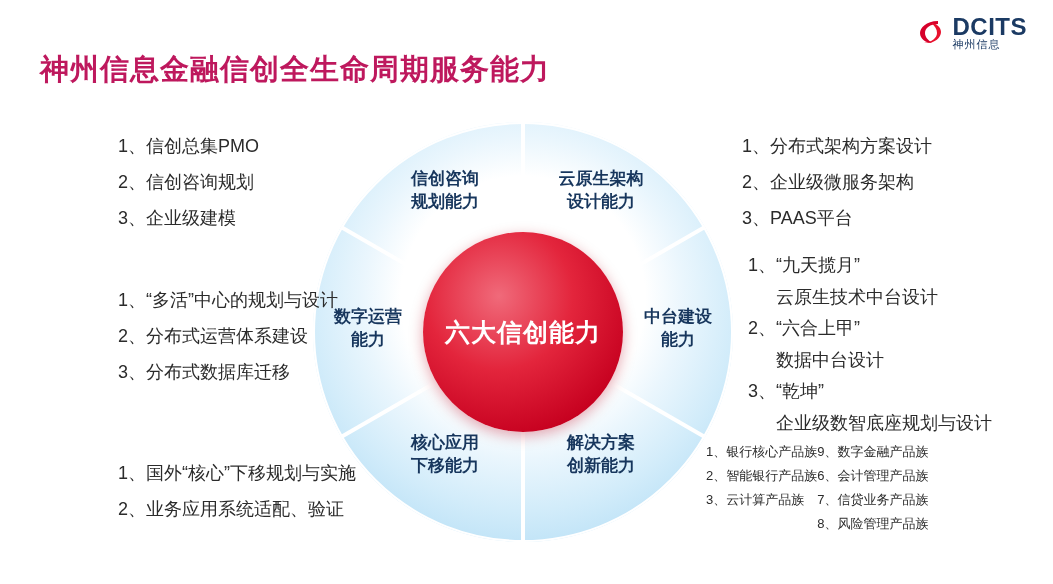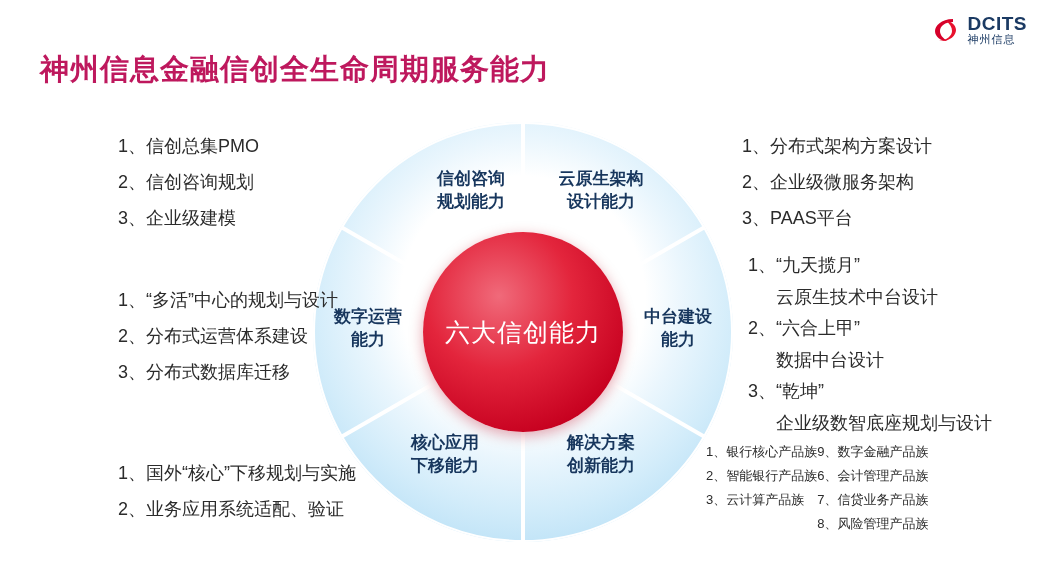--- a/index.html
+++ b/index.html
@@ -15,21 +15,21 @@
     position:absolute;top:14px;right:26px;
     display:flex;align-items:center;gap:7px;
   }
   .logo-mark{
     width:30px;height:30px;position:relative;
   }
   .logo-text{
     display:flex;flex-direction:column;line-height:1.05;
   }
   .logo-en{
-    font-size:19px;font-weight:bold;color:#1b3a63;letter-spacing:.5px;
+    font-size:24px;font-weight:bold;color:#1b3a63;letter-spacing:.5px;
   }
   .logo-cn{
     font-size:11px;color:#1b3a63;letter-spacing:1px;
   }
   
   .page-title{
     position:absolute;left:40px;top:50px;
     font-size:29px;font-weight:bold;color:#be185d;
     letter-spacing:1px;
   }
@@ -43,21 +43,21 @@
     box-shadow:0 0 0 1px rgba(255,255,255,0.6) inset;
   }
   .ring-svg{position:absolute;left:0;top:0;}
   .core{
     position:absolute;left:110px;top:110px;width:200px;height:200px;border-radius:50%;
     background:radial-gradient(circle at 38% 32%, #f06a7a 0%, #e3253c 40%, #c6001f 78%, #a70019 100%);
     box-shadow:0 4px 14px rgba(180,0,30,0.35);
     display:flex;align-items:center;justify-content:center;
   }
   .core-label{
-    color:#fff;font-size:25px;font-weight:normal;letter-spacing:1px;text-align:center;
+    color:#fff;font-size:25px;font-weight:bold;letter-spacing:1px;text-align:center;
   }
   .seg-label{
     position:absolute;text-align:center;color:#17365d;font-size:17px;font-weight:bold;
     line-height:1.35;width:120px;
   }
   
   .block{
     position:absolute;color:#2b2b2b;font-size:18px;line-height:2.0;
   }
   .block div{white-space:nowrap;}
@@ -104,21 +104,21 @@
       <line x1="123.4" y1="260" x2="28.1" y2="315"></line>
       <line x1="123.4" y1="160" x2="28.1" y2="105"></line>
     </g>
     <circle cx="210" cy="210" r="209" fill="none" stroke="#ffffff" stroke-width="2"></circle>
   </svg>
 
   <div class="core">
     <span class="core-label">六大信创能力</span>
   </div>
 
-  <div class="seg-label" style="left:72px;top:46px;text-align:right;">
+  <div class="seg-label" style="left:72px;top:46px;">
       <div>信创咨询</div>
       <div>规划能力</div>
     </div>
   <div class="seg-label" style="left:228px;top:46px;">
       <div>云原生架构</div>
       <div>设计能力</div>
     </div>
   <div class="seg-label" style="left:305px;top:184px;">
       <div>中台建设</div>
       <div>能力</div>

